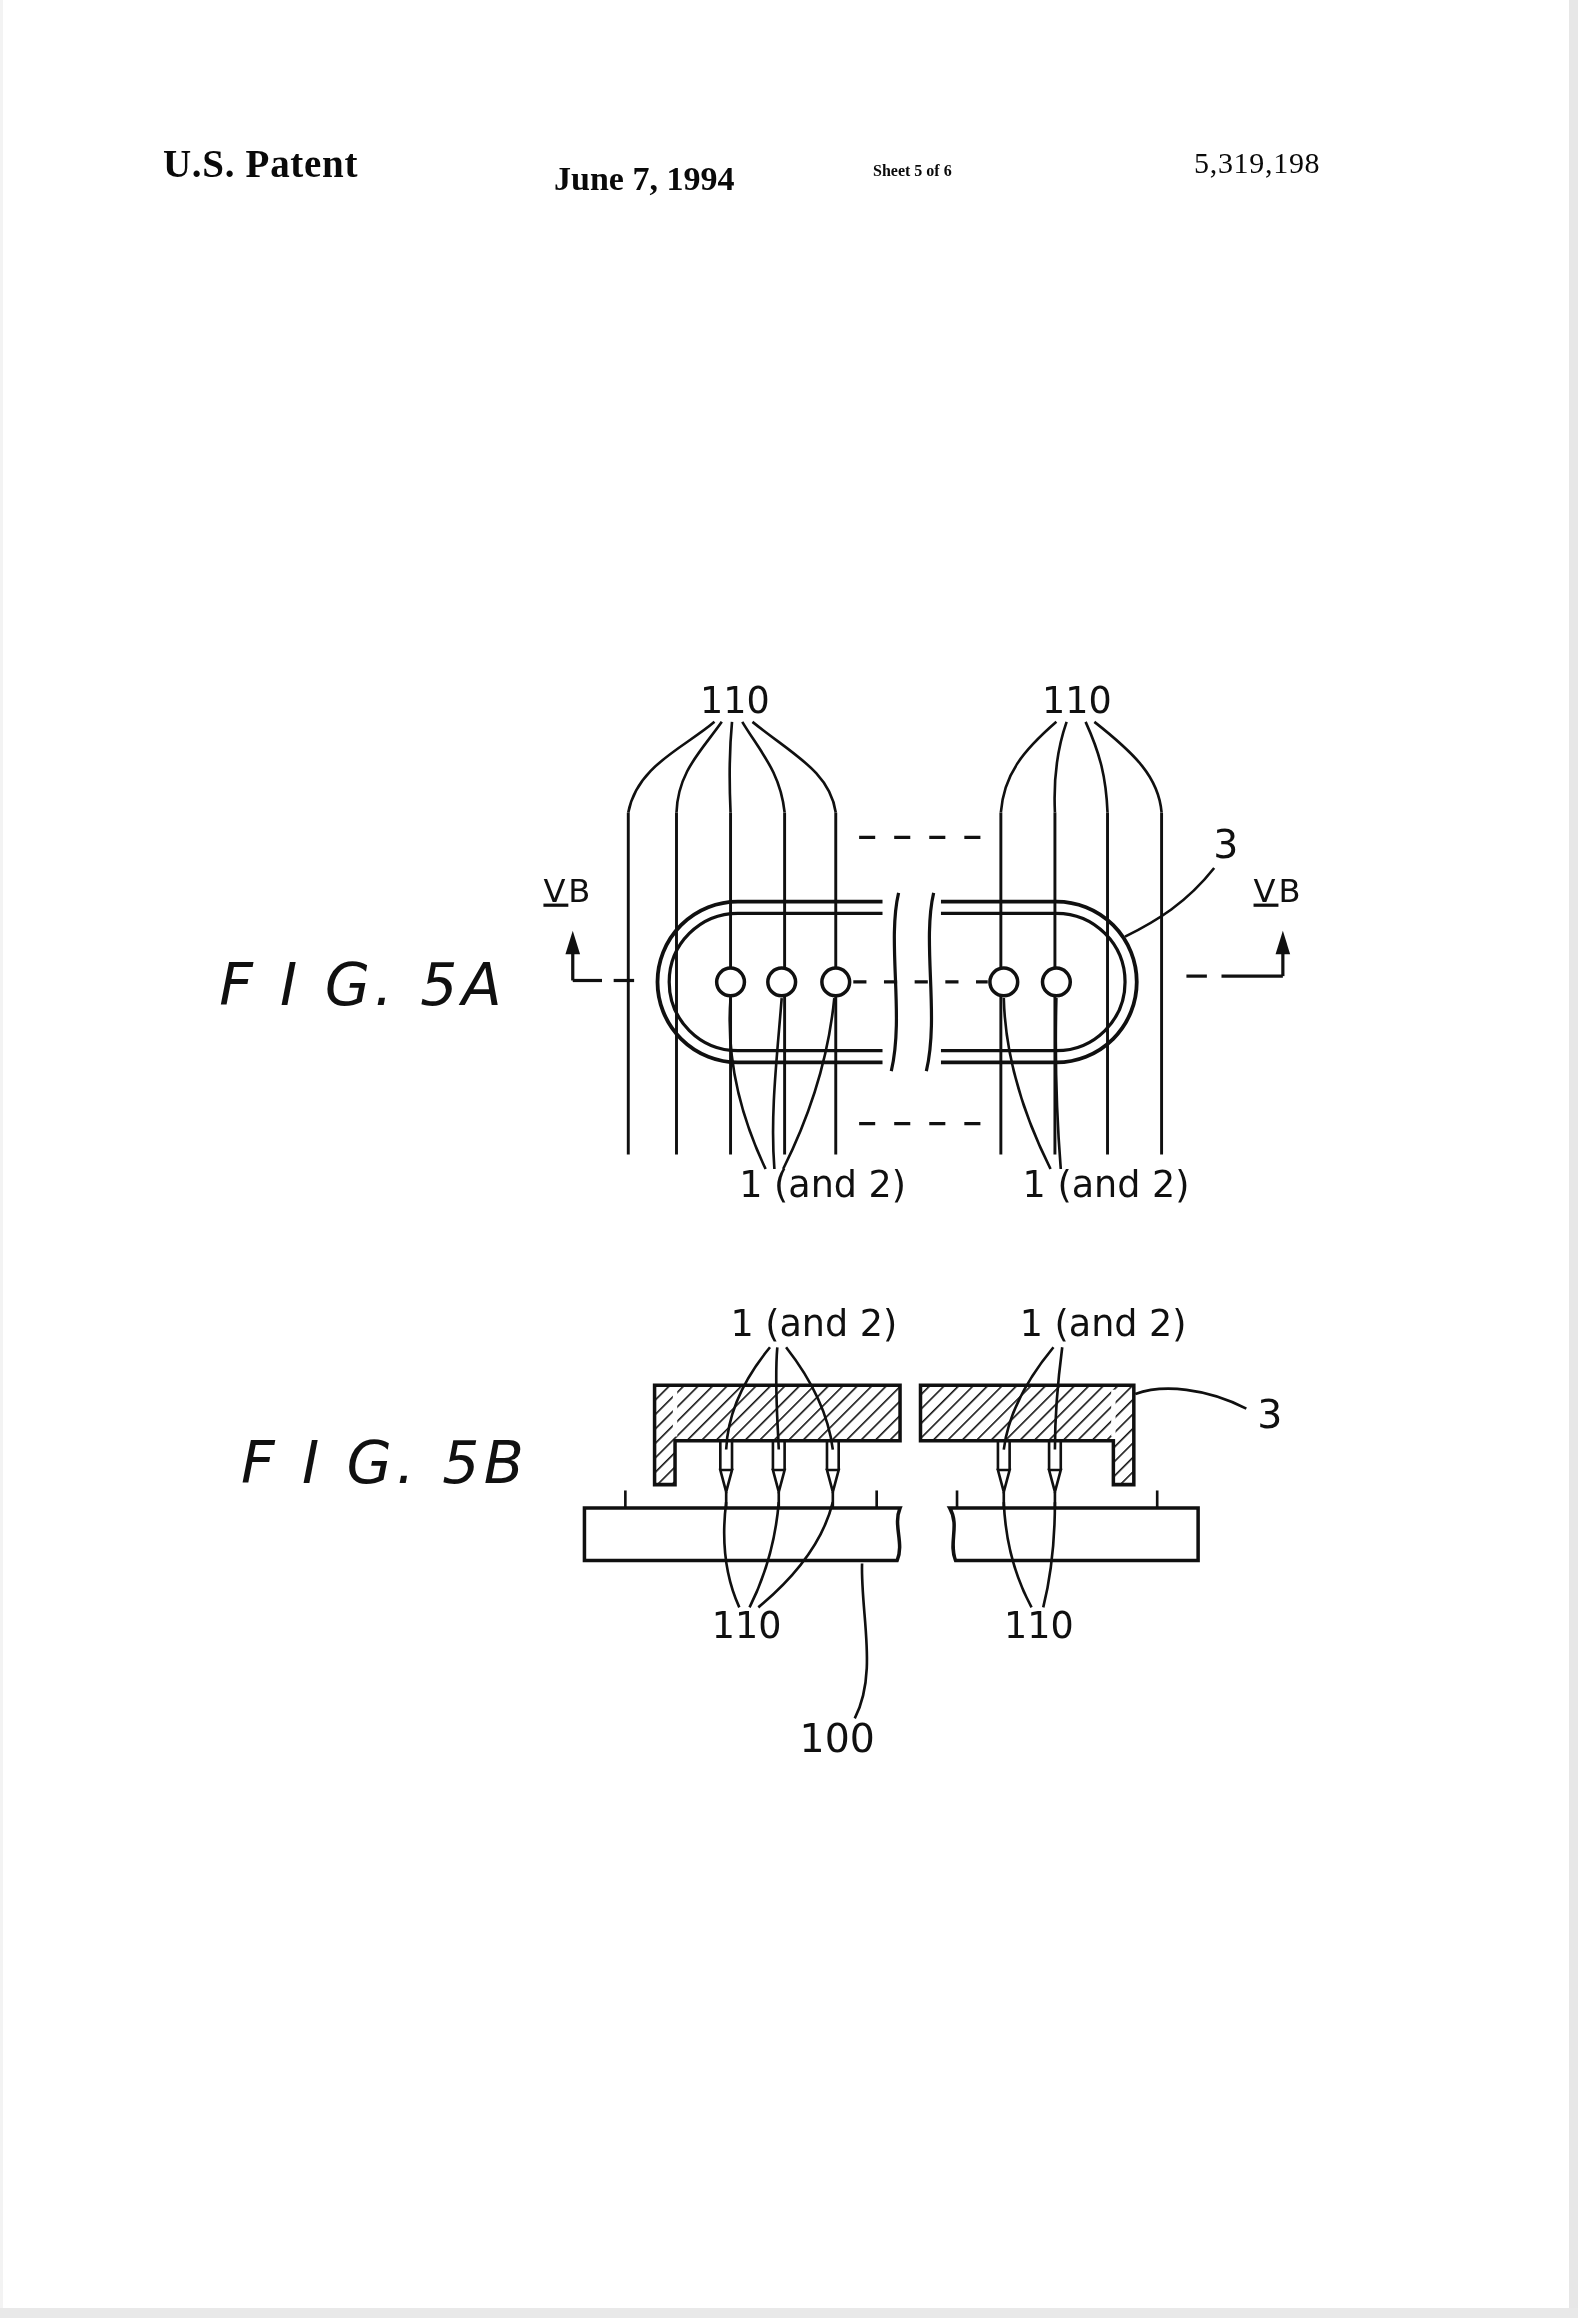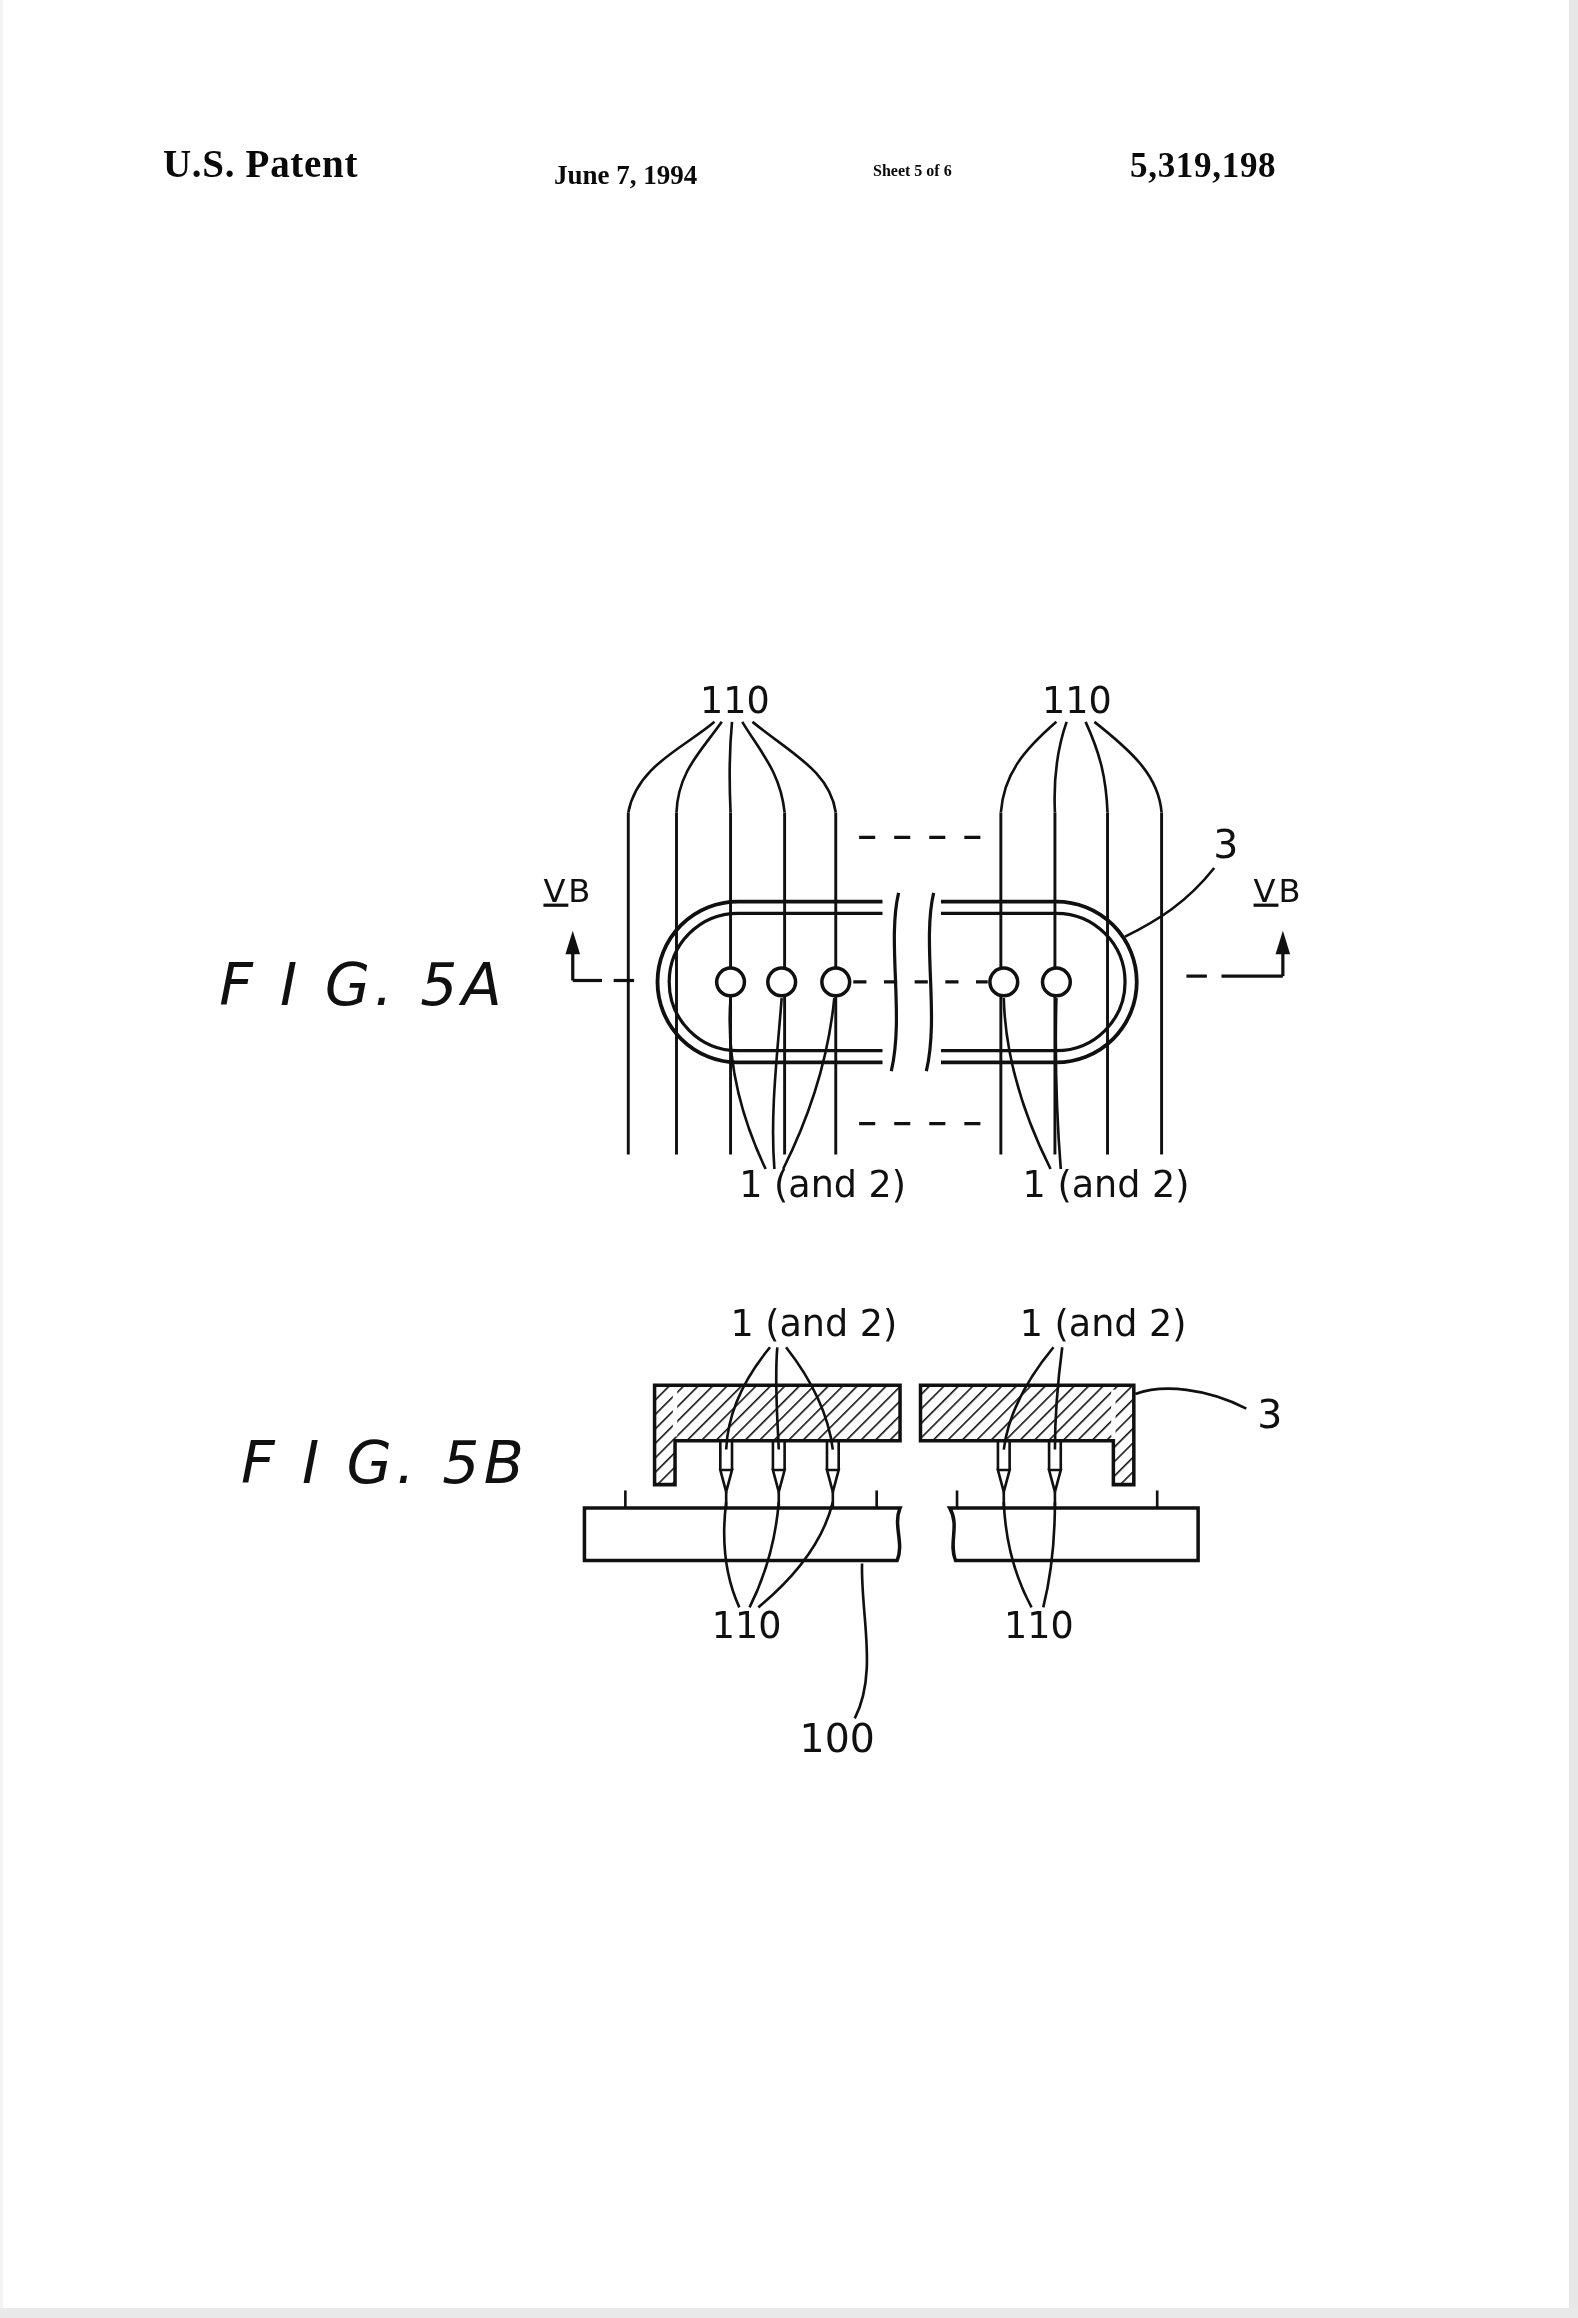--- a/index.html
+++ b/index.html
@@ -4,23 +4,23 @@
 <style>
   html,body { margin:0; padding:0; background:#ffffff; }
   body { width:1578px; height:2319px; position:relative;
          font-family:"Liberation Serif", serif; color:#0a0a0a; }
   .page { position:absolute; left:0; top:0; width:1578px; height:2319px; background:#ffffff; overflow:hidden; }
   .scan-edge-right { position:absolute; right:0; top:0; width:9.5px; height:100%; background:#e7e7e7; }
   .scan-edge-bottom { position:absolute; left:0; bottom:0; width:100%; height:11px; background:#e9e9e9; }
   .scan-edge-left { position:absolute; left:0; top:0; width:2.7px; height:100%; background:#f3f3f3; }
   .hdr { position:absolute; white-space:nowrap; line-height:1; }
   .hdr-title  { left:163px;  top:144px; font-size:39px; font-weight:bold; letter-spacing:0.7px; }
-  .hdr-date   { left:554px;  top:162px; font-size:27px; font-weight:bold; }
+  .hdr-date   { left:554px;  top:162px; font-size:34px; font-weight:bold; }
   .hdr-sheet  { left:873px; top:163px; font-size:16px; font-weight:bold; }
-  .hdr-number { left:1130px; top:148px; font-size:35px; font-weight:bold; letter-spacing:0.7px; }
+  .hdr-number { left:1194px; top:148px; font-size:30px; font-weight:normal; letter-spacing:0.7px; }
   svg.drawing { position:absolute; left:0; top:0; }
   svg.drawing .stroke { stroke:#101010; fill:none; }
   svg.drawing text { fill:#101010; font-family:"DejaVu Sans", sans-serif; }
   .figlabel { font-size:40px; font-style:italic; letter-spacing:3px; }
   .ref { font-size:25px; }
   .ref-big { font-size:27px; }
   .sec { font-size:22px; letter-spacing:2px; }
   tspan.u { text-decoration:underline; }
 </style>
 </head>

